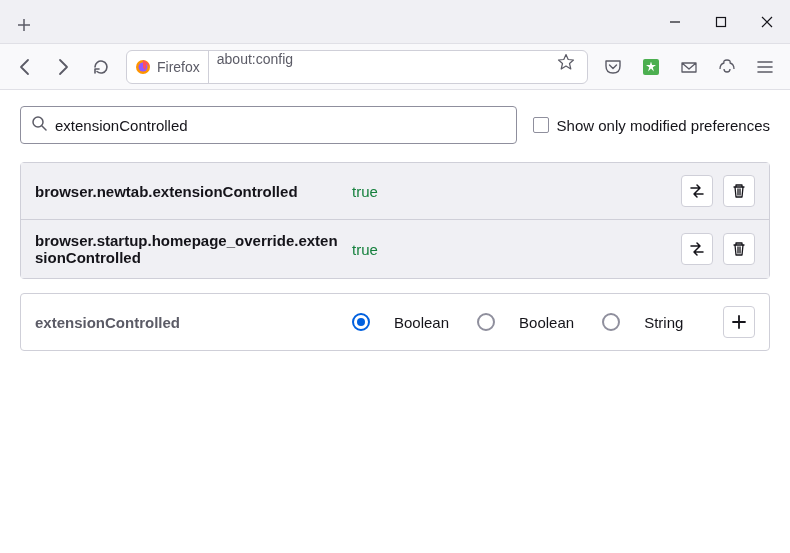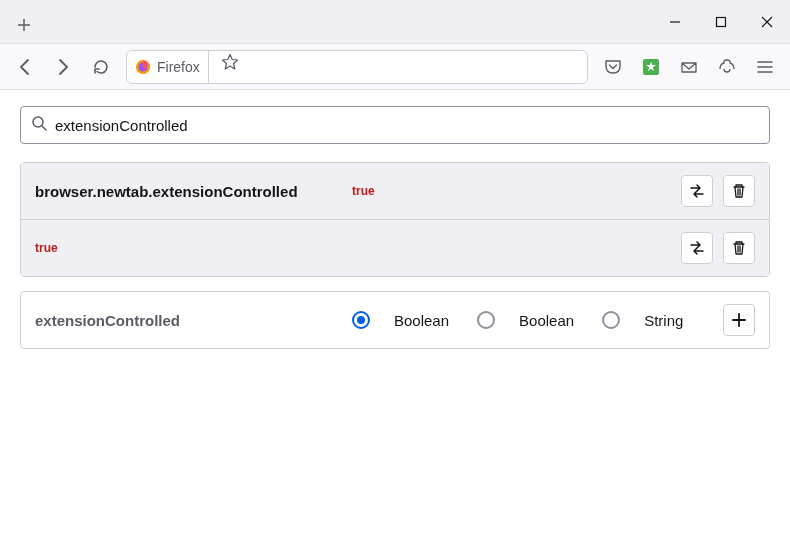--- a/index.html
+++ b/index.html
@@ -191,23 +191,23 @@
     .pref-row:last-child { border-bottom: none; }
     .pref-name {
       width: 305px;
       font-size: 15px;
       font-weight: 700;
       color: #15141a;
       word-break: break-word;
     }
     .pref-value {
       flex: 1;
-      font-size: 12px;
-      font-weight: 700;
-      color: #b91c1c;
+      font-size: 15px;
+      font-weight: 400;
+      color: #15803d;
     }
     .pref-actions {
       display: flex;
       gap: 10px;
     }
     .icon-btn {
       width: 32px;
       height: 32px;
       border: 1px solid #cfcfd8;
       border-radius: 4px;
@@ -345,20 +345,21 @@
       <div class="urlbar-identity">
         <span class="fx-icon">
           <svg width="16" height="16" viewBox="0 0 16 16">
             <circle cx="8" cy="8" r="7" fill="#ff9500"></circle>
             <circle cx="8" cy="8" r="4.5" fill="#9059ff"></circle>
             <path d="M8 1 Q14 3 15 8 Q14 6 11 5 Q12 8 10 11 Q8 9 8 8" fill="#ff4f5e"></path>
           </svg>
         </span>
         <span>Firefox</span>
       </div>
+      <span class="url-text">about:config</span>
       <span class="star-btn">
         <svg width="18" height="18" viewBox="0 0 18 18">
             <path d="M9 1.5 L11.2 6.5 L16.5 7 L12.5 10.5 L13.8 16 L9 13 L4.2 16 L5.5 10.5 L1.5 7 L6.8 6.5 Z" stroke="currentColor" stroke-width="1.2" fill="none" stroke-linejoin="round"></path>
           </svg>
       </span>
     </div>
     <div class="tb-btn">
       <svg width="18" height="18" viewBox="0 0 18 18">
           <path d="M2 3 H16 V8 Q16 15 9 15 Q2 15 2 8 Z M5.5 7 L9 10.5 L12.5 7" stroke="currentColor" stroke-width="1.4" fill="none" stroke-linejoin="round" stroke-linecap="round"></path>
         </svg>
@@ -388,40 +389,45 @@
     <div class="search-row">
       <div class="search-box">
         <span class="search-icon">
           <svg width="16" height="16" viewBox="0 0 16 16">
               <circle cx="7" cy="7" r="5" stroke="currentColor" stroke-width="1.5" fill="none"></circle>
               <path d="M11 11 L15 15" stroke="currentColor" stroke-width="1.5" stroke-linecap="round"></path>
             </svg>
         </span>
         <input class="search-input" value="extensionControlled" style="">
       </div>
+      <label class="checkbox-row">
+        <span class="checkbox"></span>
+        <span>Show only modified preferences</span>
+      </label>
     </div>
 
     <div class="pref-list">
       <div class="pref-row">
         <div class="pref-name">browser.newtab.extensionControlled</div>
         <div class="pref-value">true</div>
         <div class="pref-actions">
           <div class="icon-btn">
             <svg width="18" height="18" viewBox="0 0 18 18">
                 <path d="M3 6 H12 M12 6 L9 3 M12 6 L9 9 M15 12 H6 M6 12 L9 9 M6 12 L9 15" stroke="currentColor" stroke-width="1.5" fill="none" stroke-linecap="round" stroke-linejoin="round"></path>
               </svg>
           </div>
           <div class="icon-btn">
             <svg width="16" height="16" viewBox="0 0 16 16">
                 <path d="M3 4 H13 M5 4 V2 H11 V4 M4 4 L5 14 H11 L12 4 M7 6 V12 M9 6 V12" stroke="currentColor" stroke-width="1.3" fill="none" stroke-linecap="round" stroke-linejoin="round"></path>
               </svg>
           </div>
         </div>
       </div>
       <div class="pref-row">
+        <div class="pref-name">browser.startup.homepage_override.extensionControlled</div>
         <div class="pref-value">true</div>
         <div class="pref-actions">
           <div class="icon-btn">
             <svg width="18" height="18" viewBox="0 0 18 18">
                 <path d="M3 6 H12 M12 6 L9 3 M12 6 L9 9 M15 12 H6 M6 12 L9 9 M6 12 L9 15" stroke="currentColor" stroke-width="1.5" fill="none" stroke-linecap="round" stroke-linejoin="round"></path>
               </svg>
           </div>
           <div class="icon-btn">
             <svg width="16" height="16" viewBox="0 0 16 16">
                 <path d="M3 4 H13 M5 4 V2 H11 V4 M4 4 L5 14 H11 L12 4 M7 6 V12 M9 6 V12" stroke="currentColor" stroke-width="1.3" fill="none" stroke-linecap="round" stroke-linejoin="round"></path>

